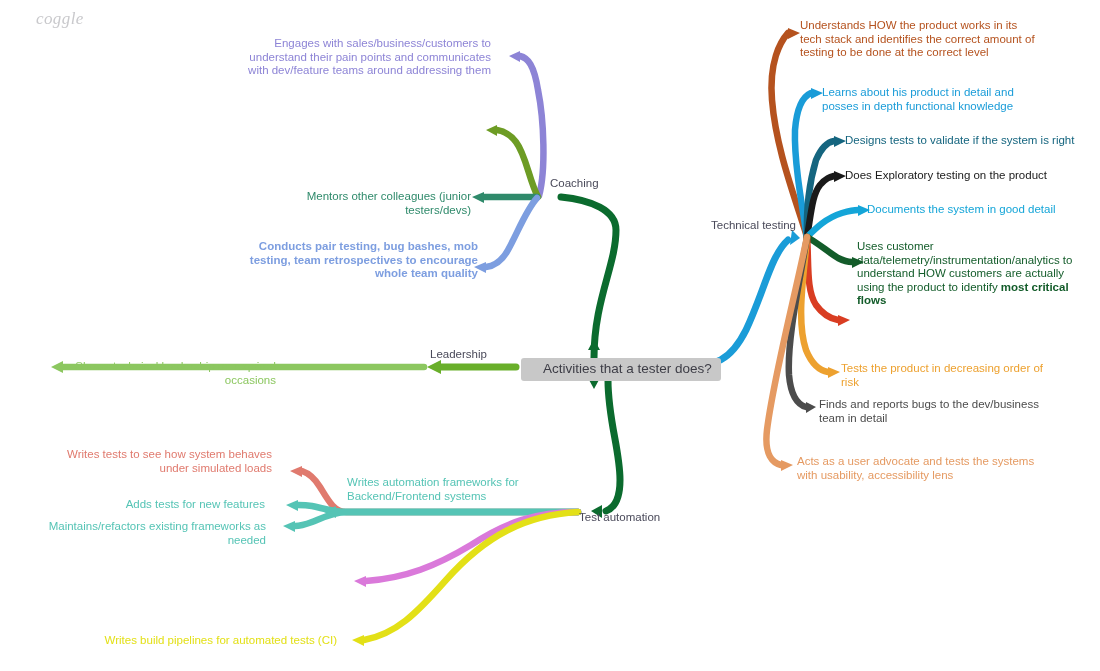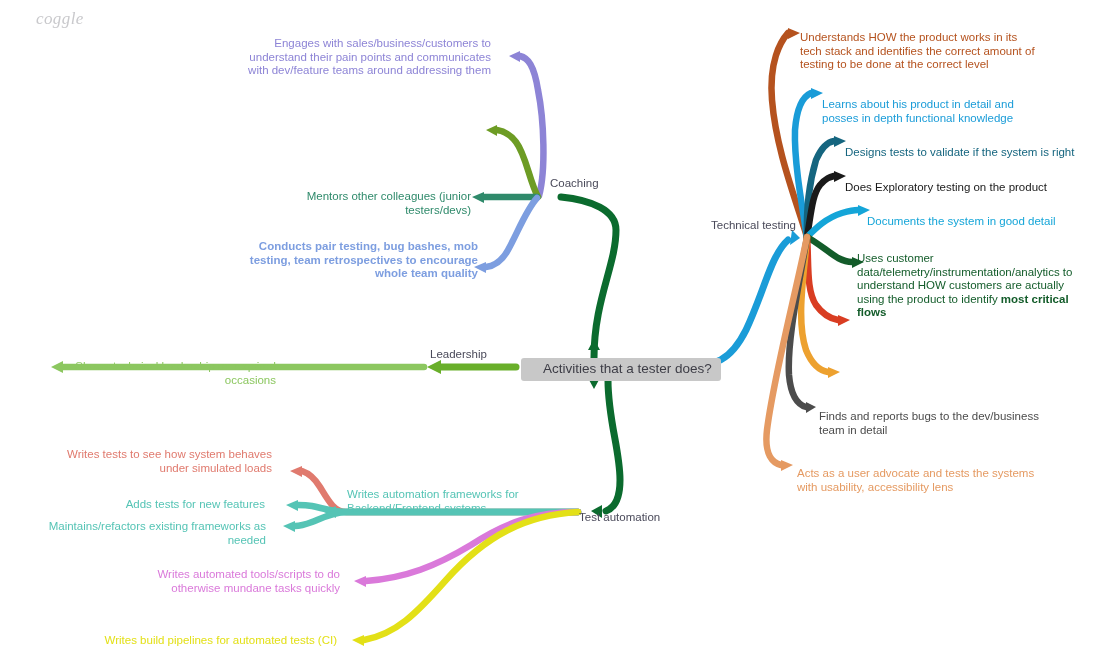--- a/index.html
+++ b/index.html
@@ -29,21 +29,21 @@
     pointer-events: none;
   }
   .label {
     position: absolute;
     font-size: 11.5px;
     line-height: 13.6px;
     color: #4a4a5a;
     white-space: pre-line;
   }
   .label.r-align { text-align: right; }
-  .label.l-align { text-align: left; margin-top: 12px; }
+  .label.l-align { text-align: left; }
 
   .brand {
     position: absolute;
     left: 20px;
     top: 9px;
     font-family: "Liberation Serif", serif;
     font-style: italic;
     font-size: 17px;
     color: #c9c9cc;
     letter-spacing: 0.4px;
@@ -185,30 +185,30 @@
 
   <div class="label l-align" style="left: 829px; top: 134px; width: 230px; color: rgb(21, 101, 127);">Designs tests to validate if the system is right</div>
 
   <div class="label l-align" style="left: 829px; top: 169px; width: 230px; color: rgb(26, 26, 26);">Does Exploratory testing on the product</div>
 
   <div class="label l-align" style="left: 851px; top: 203px; width: 200px; color: rgb(20, 165, 216);">Documents the system in good detail</div>
 
   <div class="label l-align" style="left: 841px; top: 240px; width: 236px; color: rgb(19, 92, 42);"><span>Uses customer data/telemetry/instrumentation/analytics to understand HOW customers are actually using the product to identify </span><b>most critical flows</b></div>
 
 
+  <div class="label l-align" style="left: 825px; top: 362px; width: 220px; color: rgb(237, 161, 47);">Tests the product in decreasing order of risk</div>
 
   <div class="label l-align" style="left: 803px; top: 398px; width: 238px; color: rgb(76, 76, 76);">Finds and reports bugs to the dev/business team in detail</div>
 
   <div class="label l-align" style="left: 781px; top: 455px; width: 240px; color: rgb(229, 154, 98);">Acts as a user advocate and tests the systems with usability, accessibility lens</div>
 
   <div class="label r-align" style="left: 20px; top: 448px; width: 236px; color: rgb(224, 122, 110);">Writes tests to see how system behaves under simulated loads</div>
 
   <div class="label l-align" style="left: 331px; top: 476px; width: 245px; color: rgb(85, 196, 181);">Writes automation frameworks for Backend/Frontend systems</div>
 
   <div class="label r-align" style="left: 60px; top: 498px; width: 189px; color: rgb(85, 196, 181);">Adds tests for new features</div>
 
   <div class="label r-align" style="left: 20px; top: 520px; width: 230px; color: rgb(85, 196, 181);">Maintains/refactors existing frameworks as needed</div>
 
-  <div class="label r-align" style="left: 90px; top: 568px; width: 234px; color: rgb(218, 121, 218);">Writes automated tools/scripts to do otherwise mundane tasks quickly</div>
 
   <div class="label r-align" style="left: 80px; top: 634px; width: 241px; color: rgb(227, 224, 23);">Writes build pipelines for automated tests (CI)</div>
 
 </div>
 
 </body></html>

